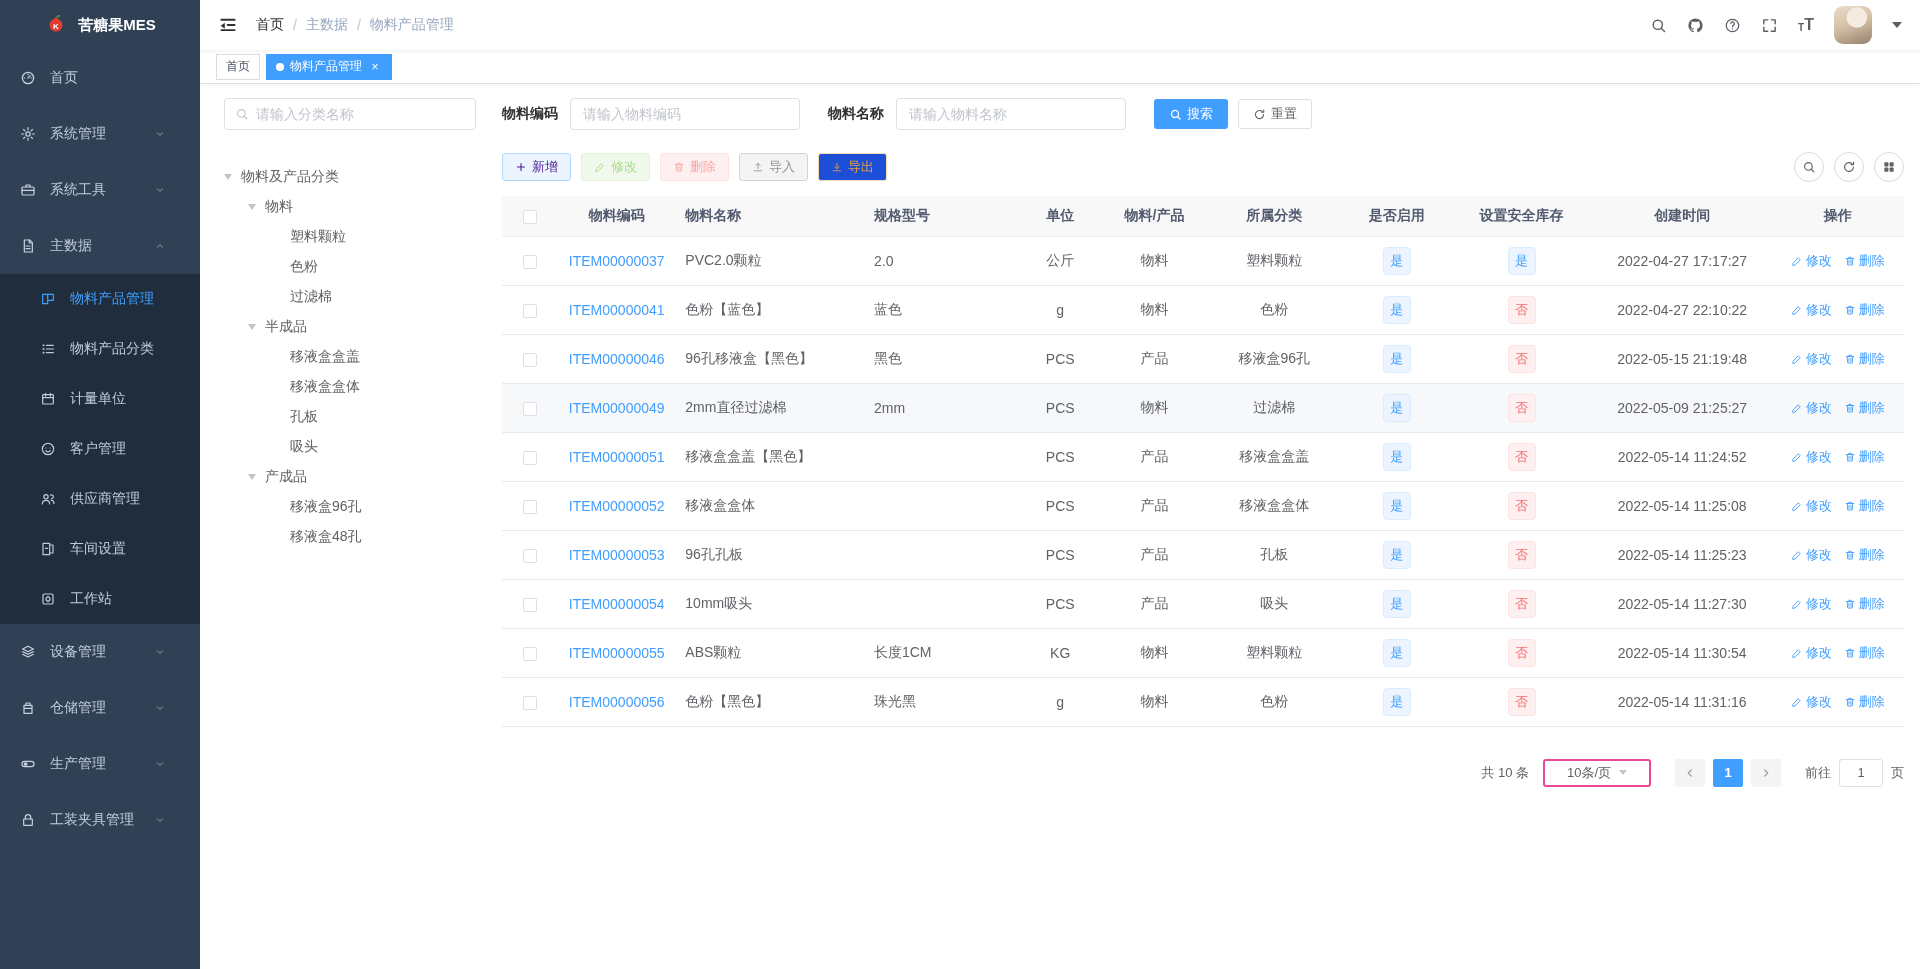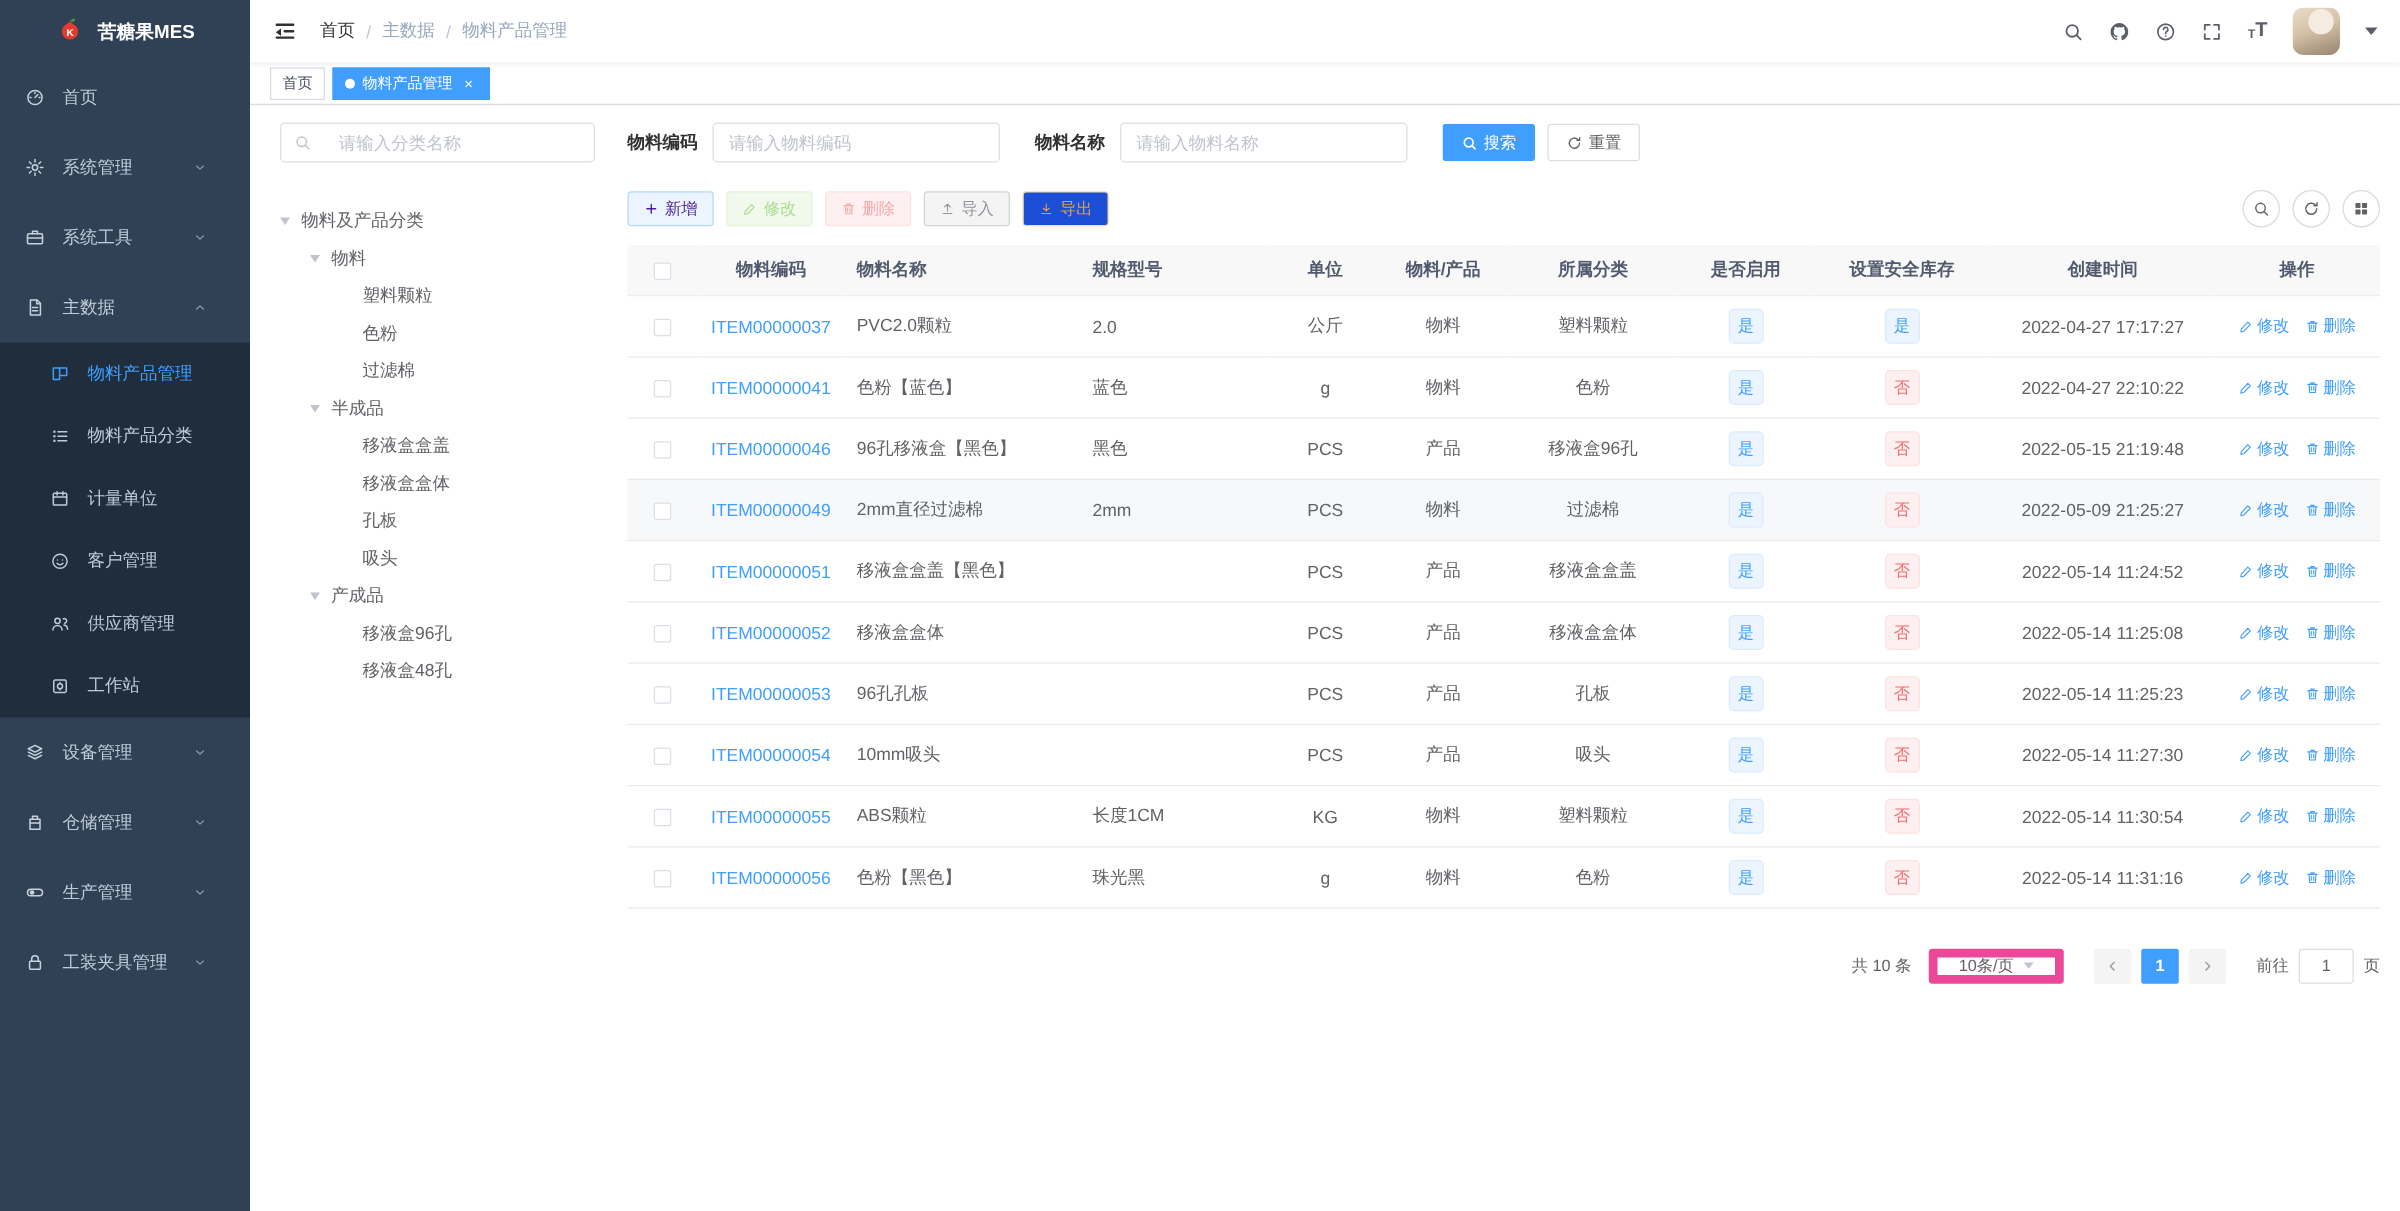--- a/index.html
+++ b/index.html
@@ -42,21 +42,21 @@
 
 .tabbar{height:34px;display:flex;align-items:center;gap:6px;padding:0 16px;border-bottom:1px solid #d8dce5;box-shadow:0 1px 3px rgba(0,0,0,.05);background:#fff;position:relative;z-index:3}
 .tab{height:26px;display:inline-flex;align-items:center;gap:6px;padding:0 9px;border:1px solid #d8dce5;background:#fff;color:#495060;font-size:12px;cursor:pointer}
 .tab.active{background:#409eff;border-color:#409eff;color:#fff}
 .tab-dot{width:8px;height:8px;border-radius:50%;background:#fff}
 .tab-close{display:inline-flex;align-items:center;justify-content:center;width:14px;height:14px;border-radius:50%;font-size:12px;cursor:pointer}
 .tab-close::before{content:"×"}
 
 .content{display:flex;padding:14px 16px 0 24px}
 .left-panel{width:252px;margin-right:26px;flex-shrink:0}
-.tree-search{height:32px;border:1px solid #dcdfe6;border-radius:4px;display:flex;align-items:center;padding:0 10px;gap:22px;color:#c0c4cc;background:#fff}
+.tree-search{height:32px;border:1px solid #dcdfe6;border-radius:4px;display:flex;align-items:center;padding:0 10px;gap:7px;color:#c0c4cc;background:#fff}
 .tree-search .icon{width:14px;height:14px}
 .tree-search input{border:none;outline:none;flex:1;font-size:14px;color:#606266;background:transparent}
 .tree-search input::placeholder{color:#c0c4cc}
 .tree{margin-top:32px}
 .tree-node{height:30px;display:flex;align-items:center;font-size:14px;color:#606266;cursor:pointer}
 .tcaret{width:0;height:0;border-left:4.5px solid transparent;border-right:4.5px solid transparent;border-top:6px solid #c0c4cc;margin-right:9px;flex-shrink:0}
 .tcaret.empty{border:none;width:9px;height:0}
 
 .right-panel{flex:1;min-width:0}
 .filter-row{display:flex;align-items:center}
@@ -90,21 +90,21 @@
 .checkbox{display:inline-block;width:14px;height:14px;border:1px solid #dcdfe6;border-radius:2px;background:#fff;vertical-align:middle;cursor:pointer}
 .code-link{color:#409eff;text-decoration:none;cursor:pointer}
 .tag{display:inline-block;min-width:28px;height:28px;line-height:26px;border-radius:4px;font-size:13px;border:1px solid;padding:0 5px}
 .tag-yes{background:#ecf5ff;border-color:#d9ecff;color:#409eff}
 .tag-no{background:#fef0f0;border-color:#fde2e2;color:#f56c6c}
 .op-link{color:#409eff;font-size:13px;text-decoration:none;display:inline-flex;align-items:center;gap:3px;margin:0 6px;cursor:pointer;white-space:nowrap}
 .op-link .icon{width:12px;height:12px}
 
 .pager{display:flex;align-items:center;justify-content:flex-end;margin-top:32px;font-size:13px;color:#606266}
 .pg-total{margin-right:14px}
-.page-select{width:108px;height:28px;border:7px solid #ec4899;border-radius:3px;display:flex;align-items:center;justify-content:center;gap:8px;color:#606266;cursor:pointer;background:#fff}
+.page-select{width:108px;height:28px;border:2px solid #ec4899;border-radius:3px;display:flex;align-items:center;justify-content:center;gap:8px;color:#606266;cursor:pointer;background:#fff}
 .sel-caret{width:0;height:0;border-left:4px solid transparent;border-right:4px solid transparent;border-top:5px solid #c0c4cc}
 .pg-group{display:flex;align-items:center;margin-left:20px}
 .pg-btn{min-width:30px;height:28px;border-radius:2px;background:#f4f4f5;color:#9aa0ab;display:flex;align-items:center;justify-content:center;margin:0 4px;cursor:pointer;font-size:13px}
 .pg-btn .icon{width:12px;height:12px}
 .pg-btn.current{background:#409eff;color:#fff;font-weight:bold}
 .goto{display:flex;align-items:center;gap:8px;margin-left:20px}
 .goto input{width:44px;height:28px;border:1px solid #dcdfe6;border-radius:3px;text-align:center;font-size:13px;color:#606266;outline:none}
 </style>
 </head>
 <body>
@@ -216,20 +216,29 @@
             <span>客户管理</span>
           </div>
           <div class="submenu-item">
             <span class="icon">
               <svg viewBox="0 0 24 24" fill="none" stroke="currentColor" stroke-width="1.8" stroke-linecap="round" stroke-linejoin="round">
                 <circle cx="9" cy="8.5" r="3.2"></circle>
                 <path d="M3.5 19.5c0-3.2 2.4-5.5 5.5-5.5s5.5 2.3 5.5 5.5M15.8 6.2a2.8 2.8 0 1 1 1.7 5.2M16.8 13.6c2.6.4 4.2 2.4 4.2 5"></path>
               </svg>
             </span>
             <span>供应商管理</span>
+          </div>
+          <div class="submenu-item">
+            <span class="icon">
+              <svg viewBox="0 0 24 24" fill="none" stroke="currentColor" stroke-width="1.8" stroke-linecap="round" stroke-linejoin="round">
+                <rect x="4.5" y="3.5" width="10" height="17"></rect>
+                <path d="M14.5 6h5v12h-5M8 11h3.5"></path>
+              </svg>
+            </span>
+            <span>车间设置</span>
           </div>
           <div class="submenu-item">
             <span class="icon">
               <svg viewBox="0 0 24 24" fill="none" stroke="currentColor" stroke-width="1.8" stroke-linecap="round" stroke-linejoin="round">
                 <rect x="4.5" y="4.5" width="15" height="15" rx="2"></rect>
                 <circle cx="12" cy="12" r="3"></circle>
                 <path d="M12 7.5v1M12 15.5v1"></path>
               </svg>
             </span>
             <span>工作站</span>

